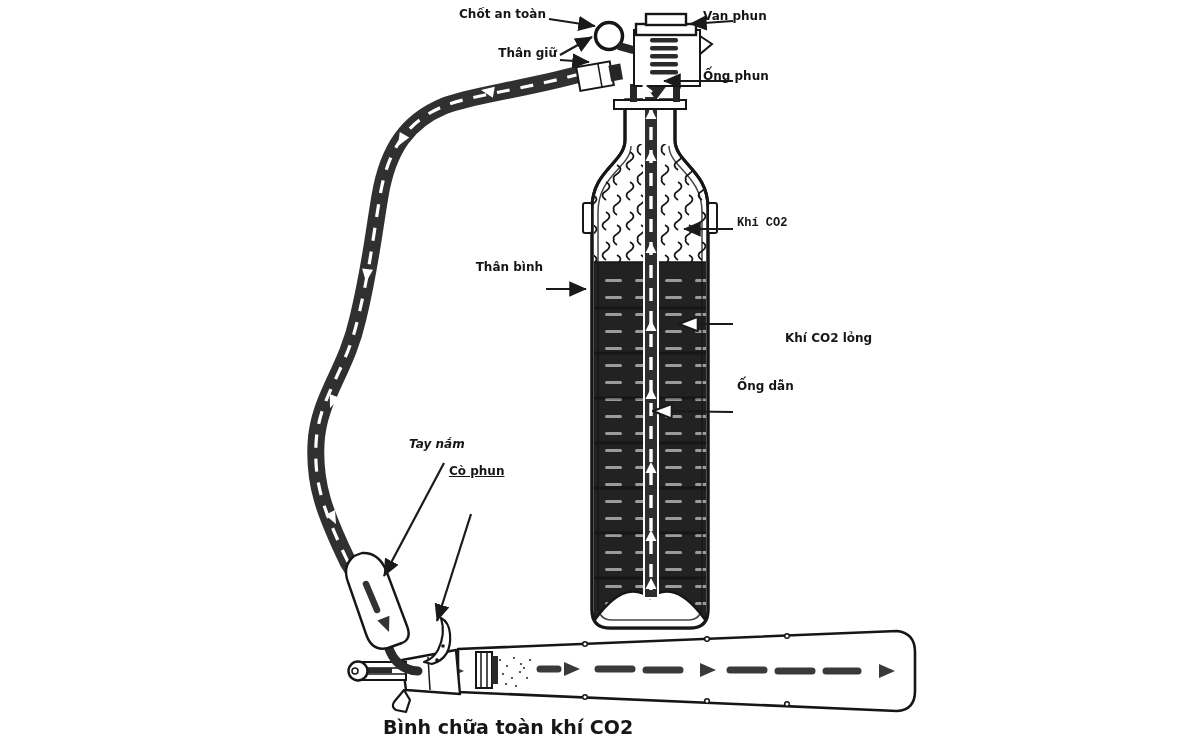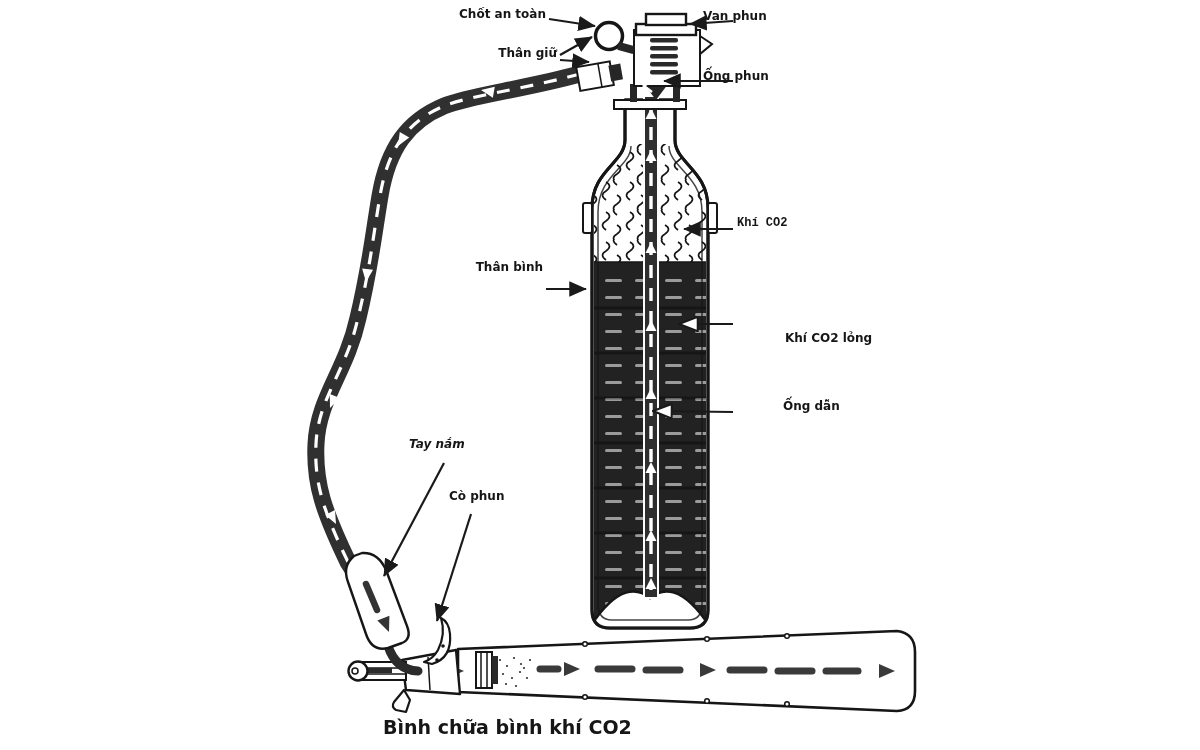--- a/index.html
+++ b/index.html
@@ -200,16 +200,16 @@
   </g>
 </svg>
 
 <div class="lbl right" style="left:396px;top:8px;width:150px;">Chốt an toàn</div>
 <div class="lbl" style="left:703px;top:10px;">Van phun</div>
 <div class="lbl right" style="left:427px;top:47px;width:130px;">Thân giữ</div>
 <div class="lbl" style="left:703px;top:70px;">Ống phun</div>
 <div class="lbl" style="left:737px;top:217px;font-family:Liberation Mono, monospace;">Khí CO2</div>
 <div class="lbl right" style="left:403px;top:261px;width:140px;">Thân bình</div>
 <div class="lbl" style="left:737px;top:332px;margin-left:48px;">Khí CO2 lỏng</div>
-<div class="lbl" style="left:737px;top:400px;margin-left:46px;">Ống dẫn</div>
+<div class="lbl" style="left:737px;top:380px;">Ống dẫn</div>
 <div class="lbl" style="left:409px;top:438px;font-style:italic;">Tay nắm</div>
-<div class="lbl" style="left:449px;top:490px;">Cò phun</div>
-<div class="caption" style="left:383px;top:716px;">Bình chữa bình khí CO2</div>
+<div class="lbl" style="left:449px;top:465px;text-decoration:underline;">Cò phun</div>
+<div class="caption" style="left:383px;top:716px;">Bình chữa toàn khí CO2</div>
 
 </body></html>

